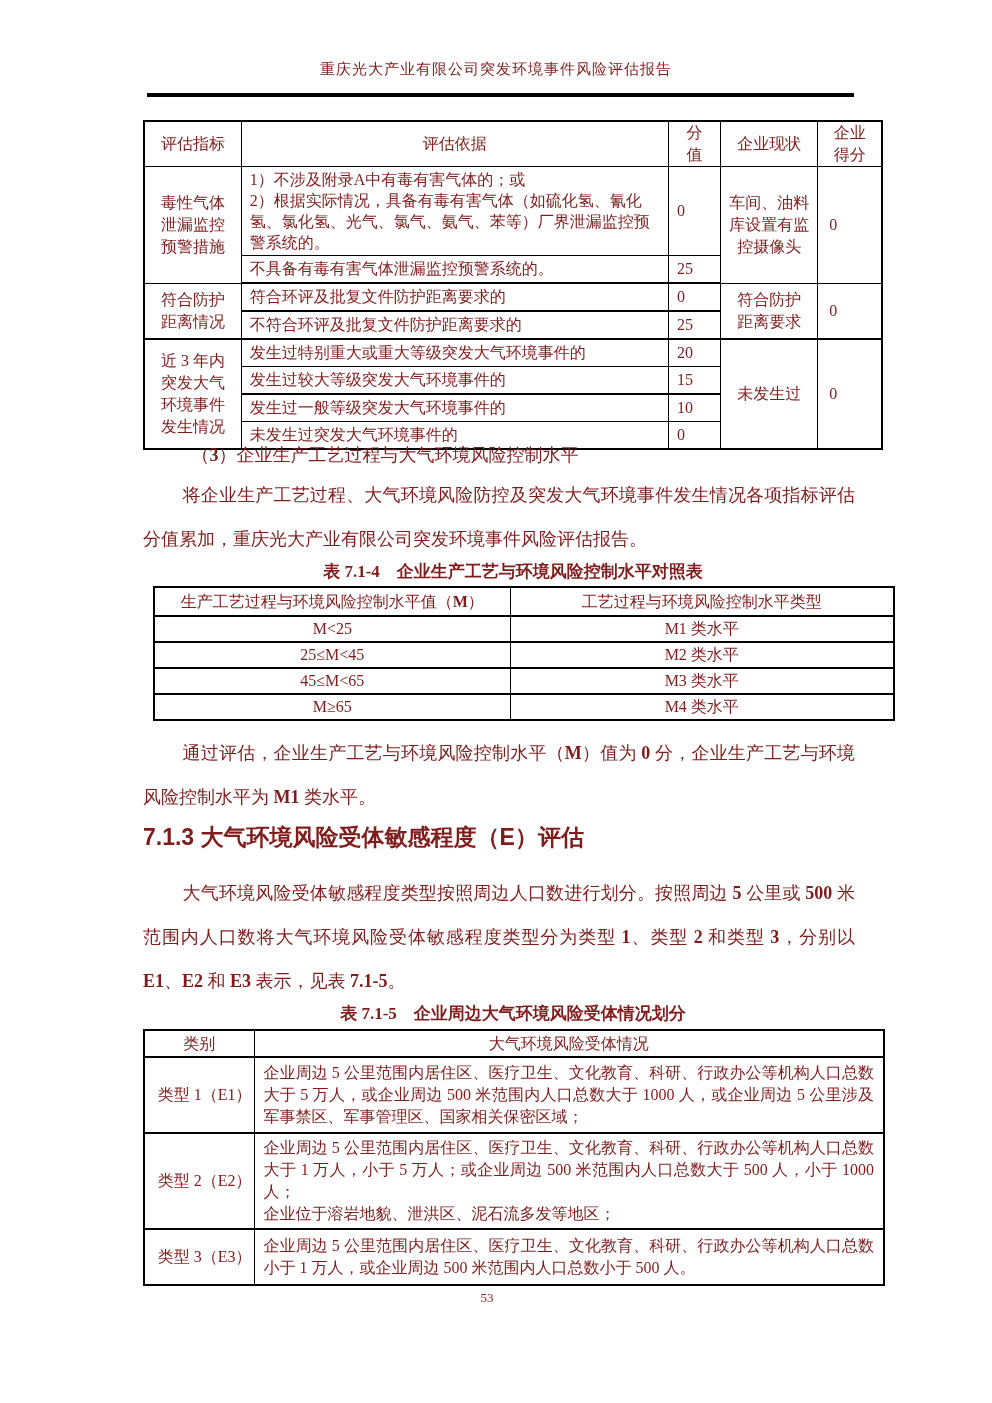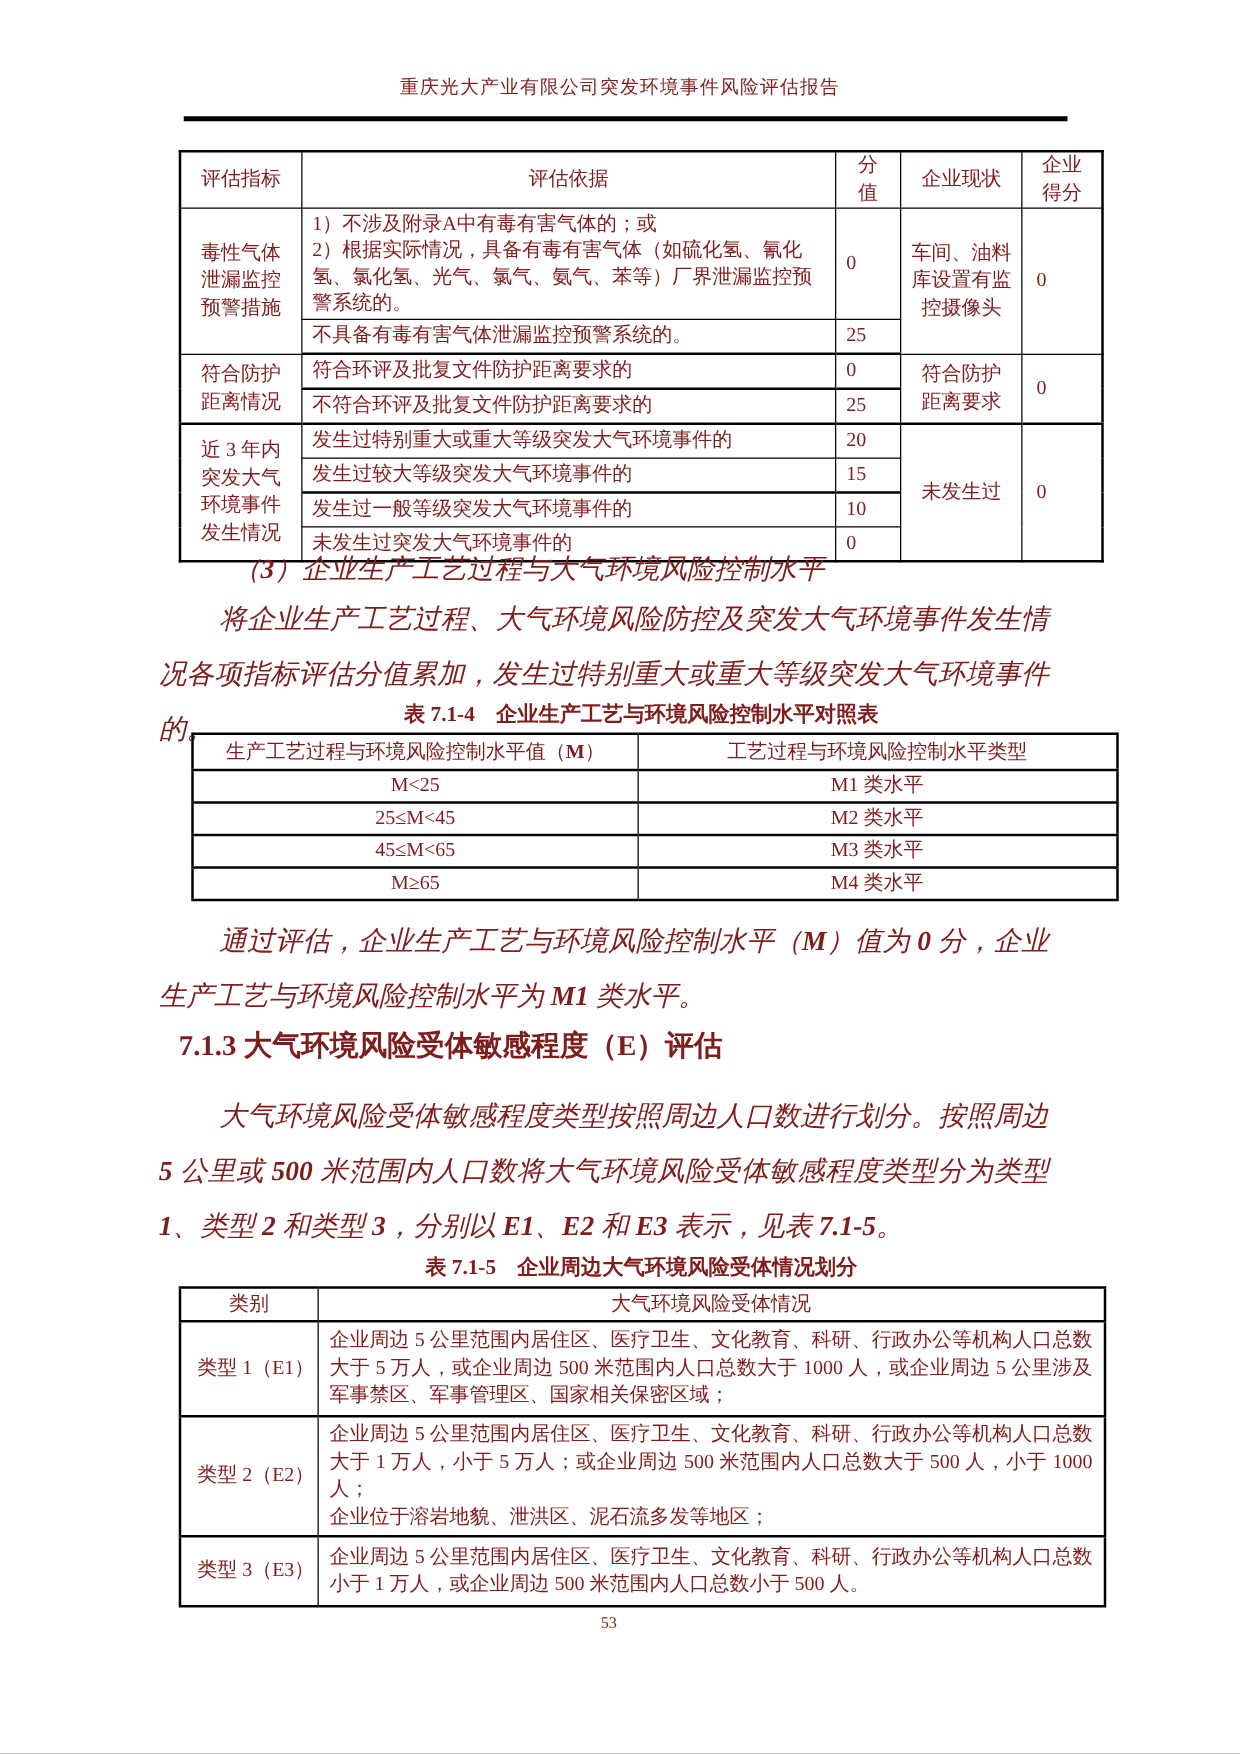--- a/index.html
+++ b/index.html
@@ -26,38 +26,38 @@
   .t1 td.basisA1{padding:2px 8px;line-height:21px;}
   .t1 td.val{text-align:left;padding:0 8px;}
   .t1 td.stat{text-align:center;}
   .t1 td.stat.s1{padding:0 8px;}
   .t1 td.stat.s2{padding:0 12px;}
   .t1 td.score{text-align:left;padding:0 0 0 11px;}
   .t1 tr.r td{height:24px;}
   .t1 tr.bb2 td{border-bottom-width:2px;}
 
   
-  .para{left:127px;width:712px;font-size:22px;line-height:44px;text-align:justify;font-style:italic;}
+  .para{left:143px;width:712px;font-size:18px;line-height:44px;text-align:justify;}
   .p3{top:442px;line-height:26px;text-indent:2.7em;text-align:left;}
   .psum{top:473px;text-indent:2.2em;}
   .pm{top:731px;text-indent:2.2em;}
   .pe{top:871px;text-indent:2.2em;}
 
   .tbl-title{left:143px;width:740px;text-align:center;font-weight:bold;font-size:17px;line-height:24px;}
   .t2title{top:560px;}
   .t3title{top:1002px;}
 
   
   .t2{top:586px;left:143px;margin-left:10px;}
   .t2 th,.t2 td{text-align:center;border-top-width:2px;border-bottom-width:2px;}
   .t2 th{height:27px;}
   .t2 td{height:24px;}
 
   
-  .h713{top:820px;left:143px;width:760px;font-family:Liberation Serif, serif;
+  .h713{top:820px;left:143px;width:760px;font-family:Liberation Sans, sans-serif;
         font-weight:bold;font-size:23px;line-height:34px;}
 
   
   .t3{top:1029px;left:143px;}
   .t3 th,.t3 td{border-top-width:2px;border-bottom-width:2px;}
   .t3 th{height:25px;text-align:center;}
   .t3 td.label{text-align:right;white-space:nowrap;padding:0 2px;}
   .t3 td.content{text-align:justify;padding:2px 9px;line-height:22px;}
   .t3 tr.e1 td{height:70px;}
   .t3 tr.e2 td{height:90px;}
@@ -130,21 +130,21 @@
       <td class="val">10</td>
     </tr>
     <tr class="r">
       <td class="basis">未发生过突发大气环境事件的</td>
       <td class="val">0</td>
     </tr>
   </tbody>
     </table>
 
   <div class="abs para p3"><span>（</span><span style="font-weight: bold;">3</span><span>）企业生产工艺过程与大气环境风险控制水平</span></div>
-  <div class="abs para psum">将企业生产工艺过程、大气环境风险防控及突发大气环境事件发生情况各项指标评估分值累加，发生过特别重大或重大等级突发大气环境事件的。</div>
+  <div class="abs para psum">将企业生产工艺过程、大气环境风险防控及突发大气环境事件发生情况各项指标评估分值累加，重庆光大产业有限公司突发环境事件风险评估报告。</div>
 
   <div class="abs tbl-title t2title">表 7.1-4　企业生产工艺与环境风险控制水平对照表</div>
 
   <table class="abs t2">
     <colgroup>
         <col style="width:356px">
         <col style="width:384px">
       </colgroup>
     <tbody>
         <tr>

